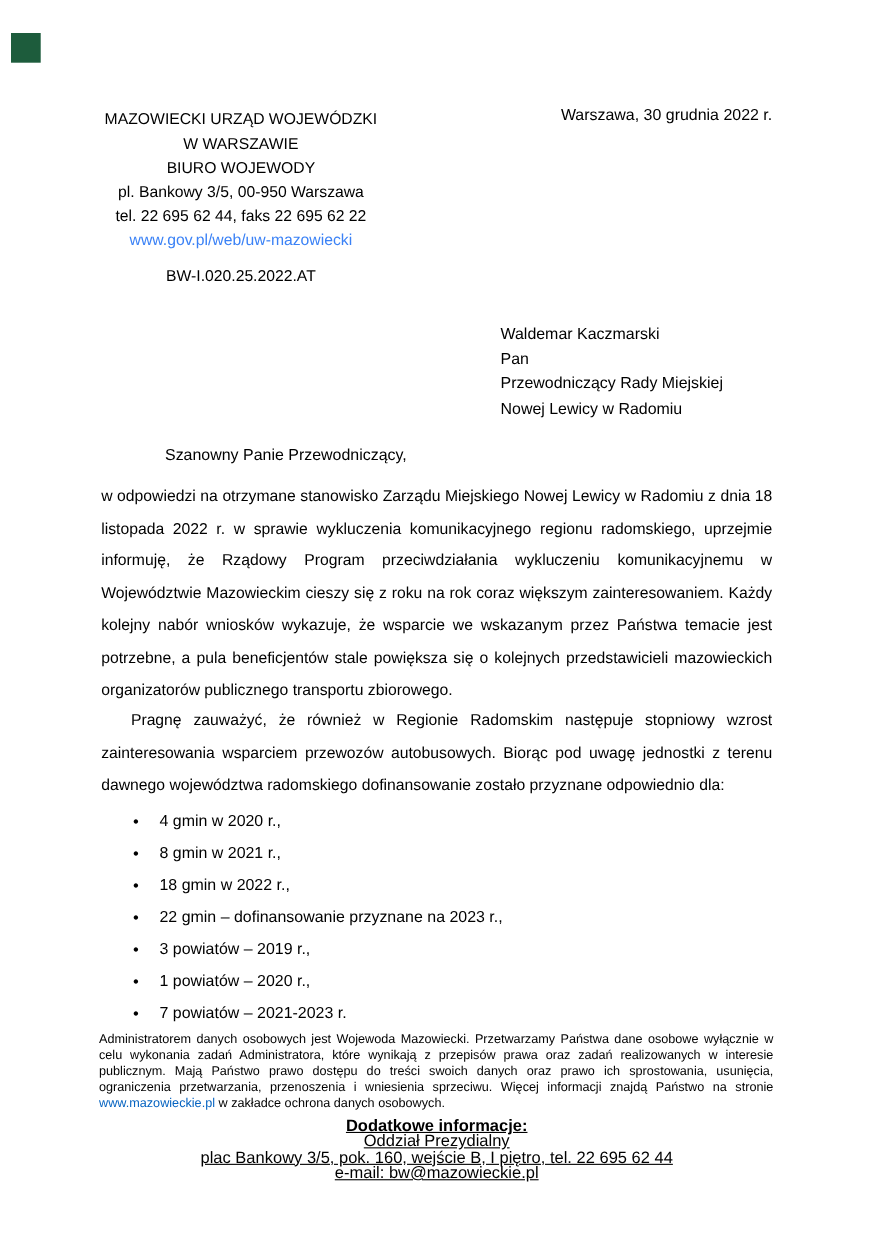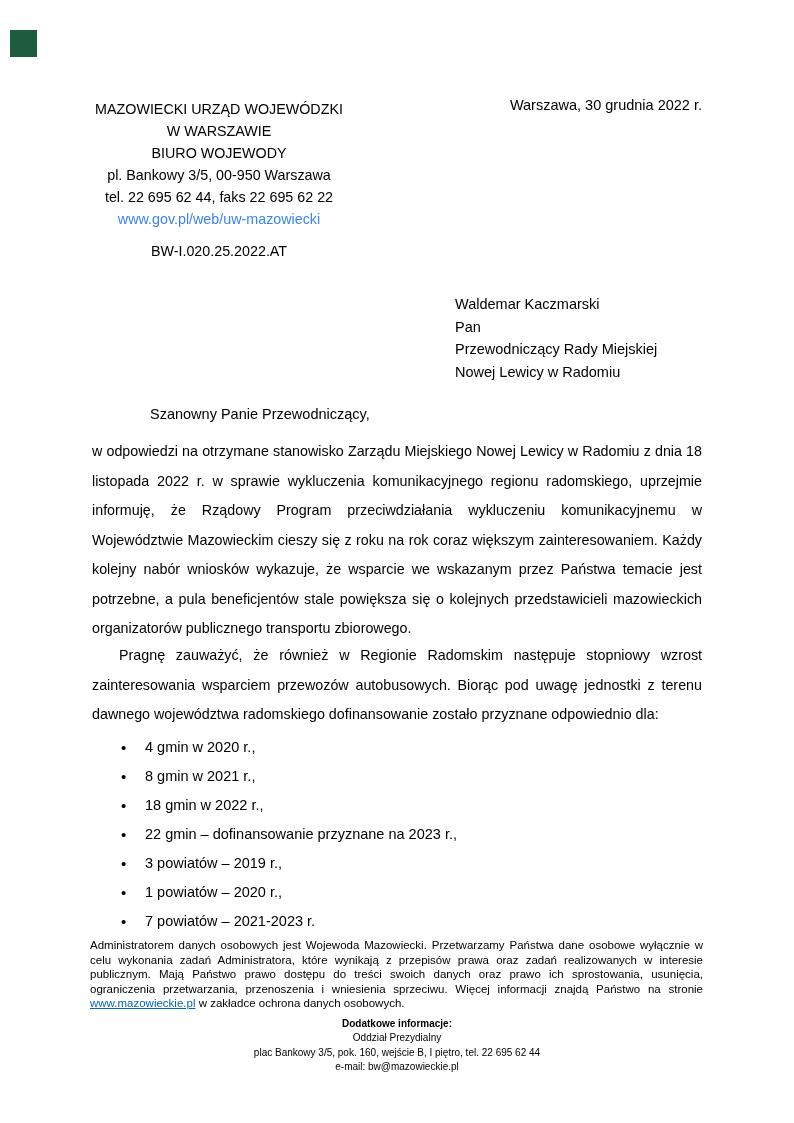--- a/index.html
+++ b/index.html
@@ -96,31 +96,31 @@
     left: 90px;
     top: 938px;
     width: 613px;
     margin: 0;
     font-size: 11.5px;
     line-height: 14.6px;
     text-align: justify;
   }
   .footlink {
     color: #0563c1;
-    text-decoration: underline;
     cursor: pointer;
   }
   .footer-info {
     position: absolute;
     left: 92px;
     top: 1017px;
     width: 610px;
     text-align: center;
-    font-size: 10px;
+    font-size: 15px;
     line-height: 14.4px;
+    text-decoration: underline;
   }
   .footer-info .bold { font-weight: bold; }
 </style>
 </head>
 <body>
 
 <div class="page">
 
   <div class="corner-square" style="background: rgb(29, 92, 60);"></div>
 

